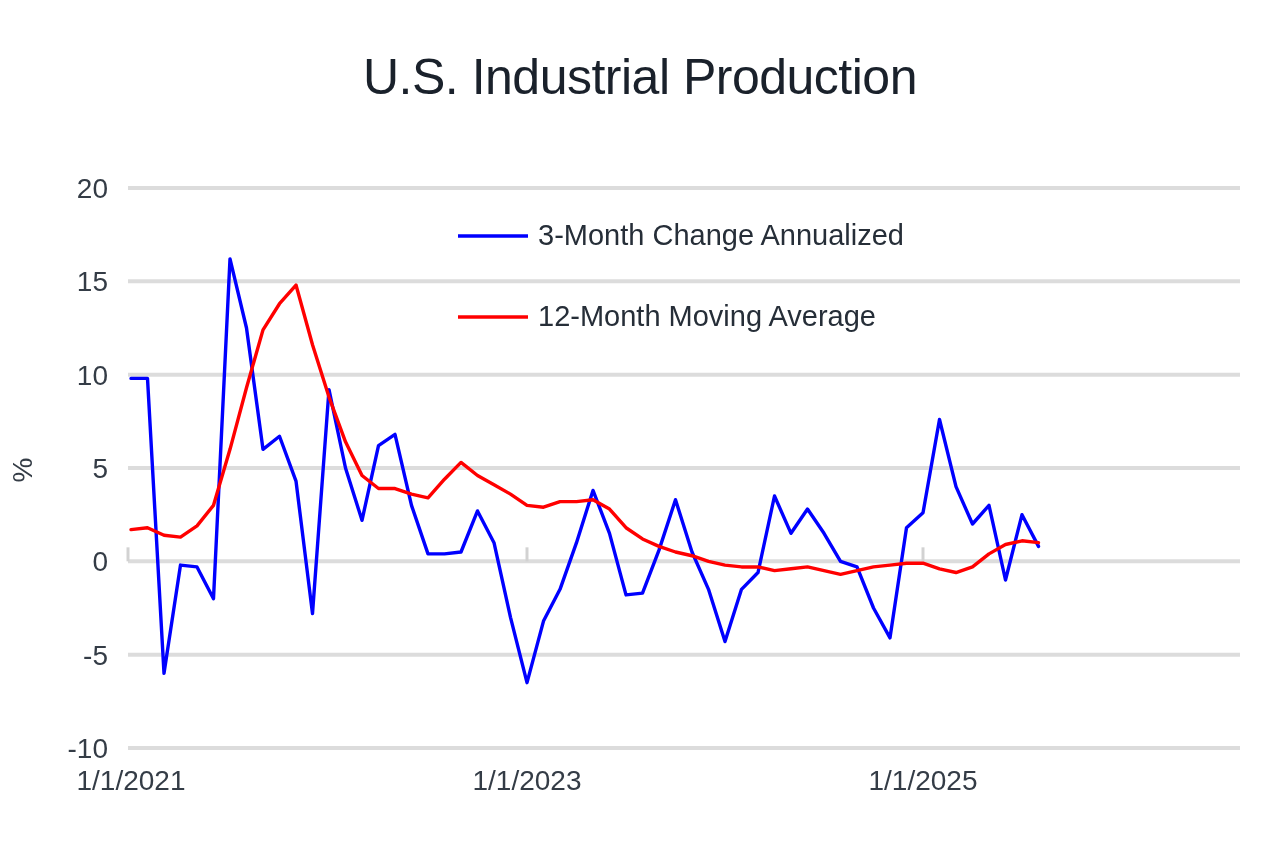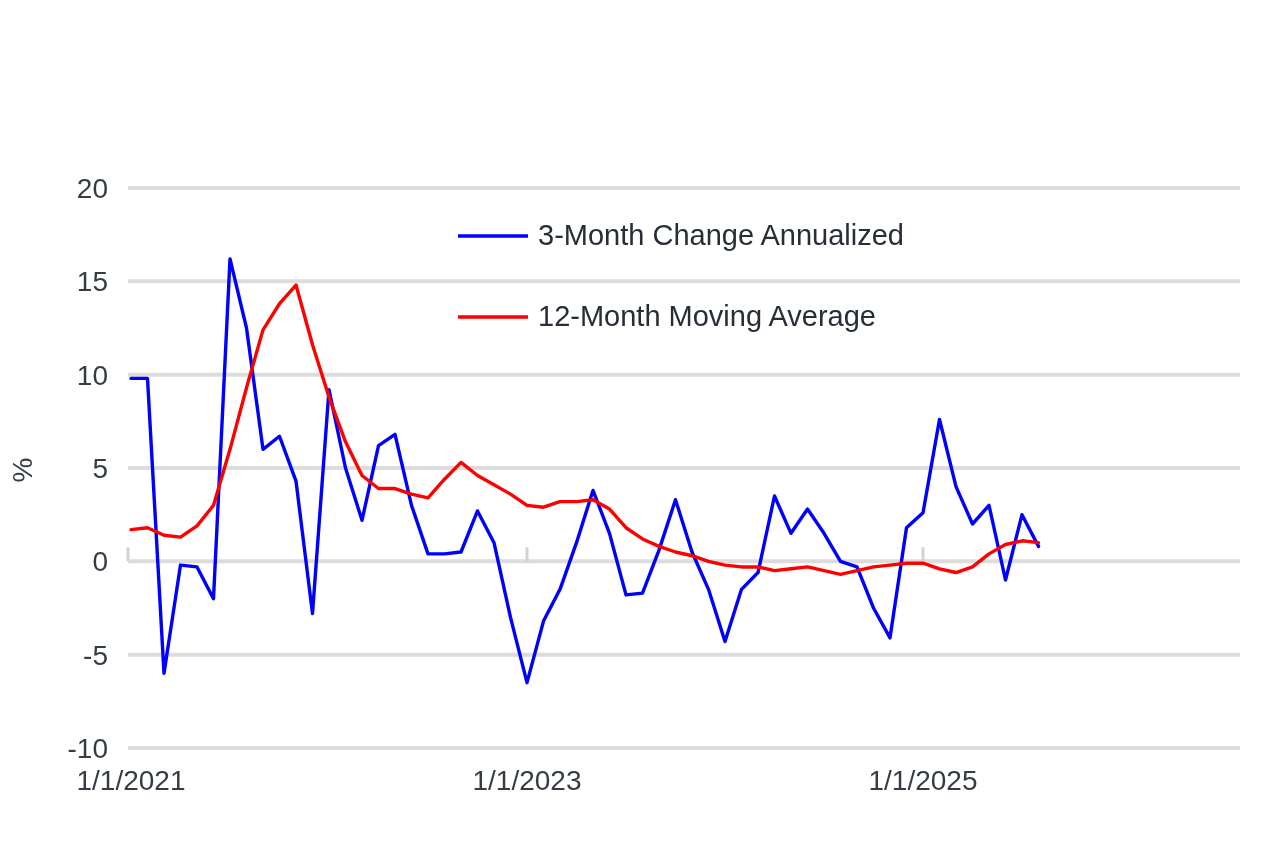--- a/index.html
+++ b/index.html
@@ -77,20 +77,21 @@
   .legend-swatch {
     stroke-width: 3.4;
     stroke-linecap: butt;
   }
 </style>
 </head>
 <body>
 
 <div id="chart-root">
 
+  <div id="chart-title">U.S. Industrial Production</div>
 
   <svg id="plot-svg" width="1280" height="841">
     <g id="gridlines-group">
         <line x1="128" y1="188" x2="1240" y2="188" class="gridline"></line>
         <line x1="128" y1="281.3333333333333" x2="1240" y2="281.3333333333333" class="gridline"></line>
         <line x1="128" y1="374.66666666666663" x2="1240" y2="374.66666666666663" class="gridline"></line>
         <line x1="128" y1="468" x2="1240" y2="468" class="gridline"></line>
         <line x1="128" y1="561.3333333333333" x2="1240" y2="561.3333333333333" class="gridline"></line>
         <line x1="128" y1="654.6666666666667" x2="1240" y2="654.6666666666667" class="gridline"></line>
         <line x1="128" y1="748" x2="1240" y2="748" class="gridline"></line>

